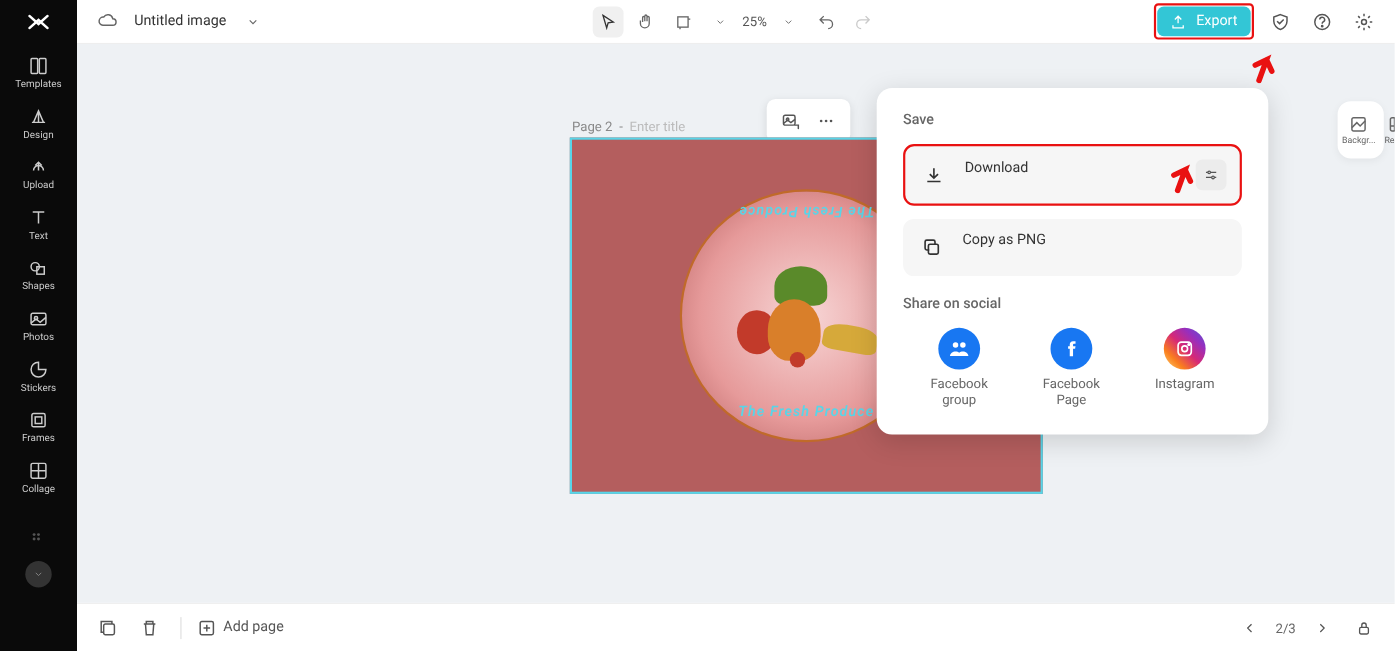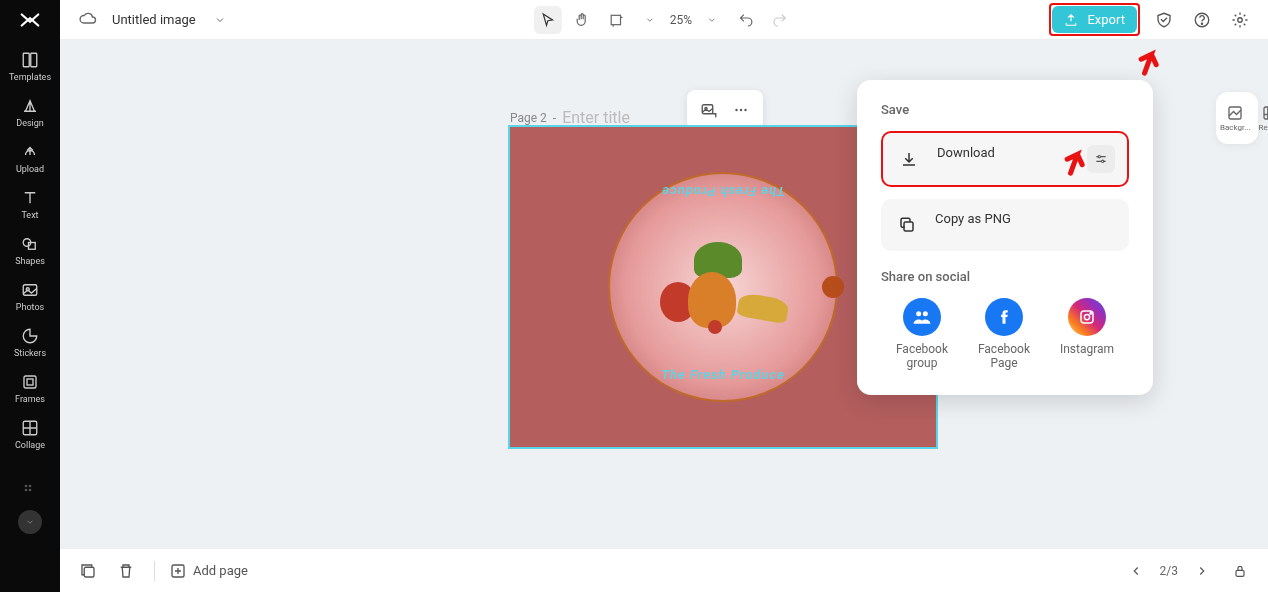--- a/index.html
+++ b/index.html
@@ -1,21 +1,21 @@
 <!DOCTYPE html>
 <html><head>
 <meta charset="utf-8">
 <style>
 * { box-sizing: border-box; margin: 0; padding: 0; font-family: -apple-system, BlinkMacSystemFont, "Segoe UI", Roboto, sans-serif; }
 html, body { width: 1268px; height: 592px; overflow: hidden; background: #fff; }
 
 .app { display: flex; height: 100%; }
 
 
-.sidebar { width: 60px; background: #0a0a0a; display: flex; flex-direction: column; align-items: center; padding-top: 8px; gap: 14px; position: relative; }
+.sidebar { width: 70px; background: #0a0a0a; display: flex; flex-direction: column; align-items: center; padding-top: 8px; gap: 14px; position: relative; }
 .logo { width: 24px; height: 24px; display:flex; align-items:center; justify-content:center; margin-bottom: 4px; }
 .side-item { display:flex; flex-direction:column; align-items:center; gap:2px; color:#ccc; cursor:pointer; }
 .side-item span { font-size: 9px; }
 .side-icon { width:20px; height:20px; display:flex; align-items:center; justify-content:center; }
 .sidebar-bottom { margin-top: 18px; display:flex; flex-direction:column; align-items:center; gap:12px; }
 .avatar-more { width:24px; height:24px; border-radius:50%; background:#333; display:flex; align-items:center; justify-content:center; color:#888; font-size:14px; }
 .sidebar-bump { position:absolute; right:-6px; top:270px; width:6px; height:40px; background:#0a0a0a; border-radius:0 6px 6px 0; }
 
 
 .main { flex:1; display:flex; flex-direction:column; position:relative; }
@@ -28,21 +28,21 @@
 .doc-title { font-size:13px; color:#333; }
 .icon-btn { width:28px; height:28px; display:flex; align-items:center; justify-content:center; border-radius:6px; color:#555; cursor:pointer; }
 .icon-btn.active { background:#f0f0f0; }
 .zoom-label { font-size:12px; color:#555; }
 .export-btn { background:#33c6d6; color:#fff; border:none; border-radius:6px; padding:6px 12px; font-size:13px; display:flex; align-items:center; gap:9px; cursor:pointer; }
 .export-wrap { border:2px solid #e91111; border-radius:4px; padding:1px; }
 
 
 .canvas-area { flex:1; background:#eef1f4; position:relative; overflow:hidden; }
 .page-meta { position:absolute; left:450px; top:68px; display:flex; align-items:center; gap:6px; font-size:12px; color:#888; }
-.page-meta input { border:none; background:transparent; font-size:16px; color:#6d28d9; width:70px; }
+.page-meta input { border:none; background:transparent; font-size:12px; color:#6d28d9; width:70px; }
 .page-meta input::placeholder { color:#bbb; }
 .mini-tools { position:absolute; left:627px; top:50px; background:#fff; border-radius:8px; box-shadow:0 2px 8px rgba(0,0,0,0.1); display:flex; align-items:center; gap:4px; padding:6px 8px; }
 .canvas-frame { position:absolute; left:448px; top:85px; width:430px; height:324px; background:#b45e5e; border:2px solid #58d5e8; }
 .logo-badge { position:absolute; left:50%; top:50%; transform:translate(-50%,-50%); width:230px; height:230px; border-radius:50%; background:radial-gradient(circle at center, #f7d6d6 0%, #e69a9a 60%, #b45e5e 100%); border:2px solid #c06a2a; display:flex; align-items:center; justify-content:center; }
 .orange-dot { position:absolute; right:-8px; top:50%; transform:translateY(-50%); width:22px; height:22px; border-radius:50%; background:#b84d1c; }
 .veg { position:relative; width:130px; height:90px; }
 .veg-shape { position:absolute; border-radius:50%; }
 .v1 { width:36px; height:40px; background:#c23a2a; left:2px; bottom:10px; }
 .v2 { width:48px; height:56px; background:#d97f2a; left:30px; bottom:4px; border-radius:50% 50% 40% 40%; }
 .v3 { width:48px; height:36px; background:#5a8a2a; left:36px; top:0; border-radius:60% 60% 30% 30%; }
@@ -51,21 +51,21 @@
 .arc-top, .arc-bottom { position:absolute; left:50%; transform:translateX(-50%); font-size:13px; font-weight:600; color:#58d5e8; white-space:nowrap; letter-spacing:1px; font-style:italic; }
 .arc-top { top:10px; transform:translateX(-50%) rotate(180deg); }
 .arc-bottom { bottom:18px; }
 
 
 .right-panel { position:absolute; right:10px; top:52px; background:#fff; border-radius:12px; box-shadow:0 2px 8px rgba(0,0,0,0.06); padding:12px 4px; display:flex; flex-direction:row; gap:8px; align-items:center; width:42px; }
 .rp-item { display:flex; flex-direction:column; align-items:center; gap:1px; color:#666; cursor:pointer; }
 .rp-item span { font-size:8px; }
 
 
-.popover { position:absolute; right:115px; top:40px; width:296px; background:#fff; border-radius:14px; box-shadow:0 6px 24px rgba(0,0,0,0.15); padding:22px 24px 24px; }
+.popover { position:absolute; right:115px; top:40px; width:356px; background:#fff; border-radius:14px; box-shadow:0 6px 24px rgba(0,0,0,0.15); padding:22px 24px 24px; }
 .popover h4 { font-size:13px; font-weight:500; color:#666; margin-bottom:14px; }
 .pop-item { display:flex; align-items:flex-start; gap:14px; padding:12px; border-radius:10px; background:#f6f6f6; margin-bottom:12px; cursor:pointer; }
 .pop-item.highlighted { border:2px solid #e91111; }
 .pop-item .pi-icon { width:28px; height:28px; border-radius:8px; display:flex; align-items:center; justify-content:center; }
 .pop-item .pi-label { flex:1; font-size:13px; color:#333; }
 .pop-item .pi-trail { width:28px; height:28px; background:#ececec; border-radius:6px; display:flex; align-items:center; justify-content:center; }
 .social-row { display:flex; justify-content:space-around; margin-top:14px; }
 .social-item { display:flex; flex-direction:column; align-items:center; gap:6px; cursor:pointer; }
 .social-circle { width:38px; height:38px; border-radius:50%; display:flex; align-items:center; justify-content:center; color:#fff; }
 .sc-fb { background:#1877f2; }

